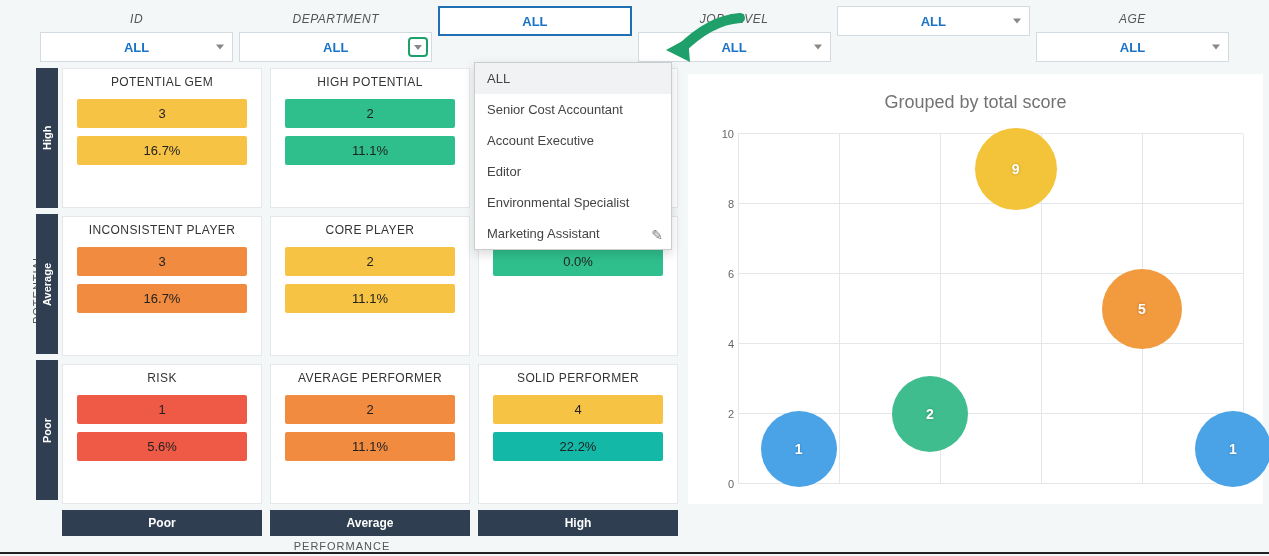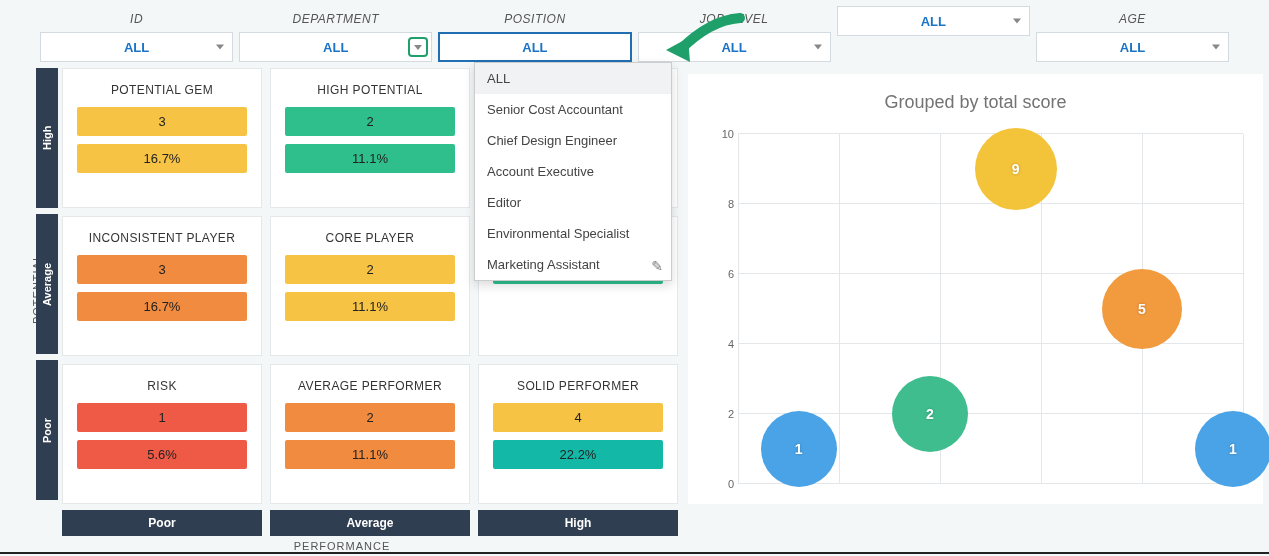--- a/index.html
+++ b/index.html
@@ -153,21 +153,21 @@
     align-items:center;
     justify-content:center;
     height: 140px;
   }
   .grid-cols { display:flex; flex-direction:column; gap:2px; }
   .grid-row { display:flex; gap:8px; height:140px; margin-bottom:6px;}
   .cell {
     width: 200px;
     background:#fff;
     border:1px solid #e5e8ea;
-    padding: 10px 14px;
+    padding: 2px 14px;
     text-align:center;
     display:flex;
     flex-direction:column;
     gap:8px;
     justify-content:flex-start;
   }
   .cell-title { font-size:12px; color:#343434; letter-spacing:0.4px; font-weight:500; padding:4px 0 2px 0;}
   .pill {
     border-radius:2px;
     padding:7px 0;
@@ -243,21 +243,20 @@
   <div class="filter">
     <div class="filter-label">DEPARTMENT</div>
     <div class="filter-select">
       <span>ALL</span>
       <span class="dept-caret-highlight">
           <span class="in-caret"></span>
         </span>
     </div>
   </div>
   <div class="filter">
-    <div class="filter-label">POSITION</div>
     <div class="filter-select open">
       <span>ALL</span>
     </div>
   </div>
   <div class="filter">
     <div class="filter-label">JOB LEVEL</div>
     <div class="filter-select">
       <span>ALL</span>
       <span class="caret"></span>
     </div>
@@ -273,21 +272,20 @@
     <div class="filter-select">
       <span>ALL</span>
       <span class="caret"></span>
     </div>
   </div>
 </div>
 
 <div class="dropdown">
   <div class="dropdown-item sel">ALL</div>
   <div class="dropdown-item">Senior Cost Accountant</div>
-  <div class="dropdown-item">Chief Design Engineer</div>
   <div class="dropdown-item">Account Executive</div>
   <div class="dropdown-item">Editor</div>
   <div class="dropdown-item">Environmental Specialist</div>
   <div class="dropdown-item">Marketing Assistant</div>
   <span class="dropdown-edit">✎</span>
 </div>
 
 <svg class="big-arrow" width="90" height="60">
   <defs></defs>
   <path d="M80,8 Q50,10 20,40" stroke="#1fa06a" stroke-width="10" fill="none" stroke-linecap="round"></path>

